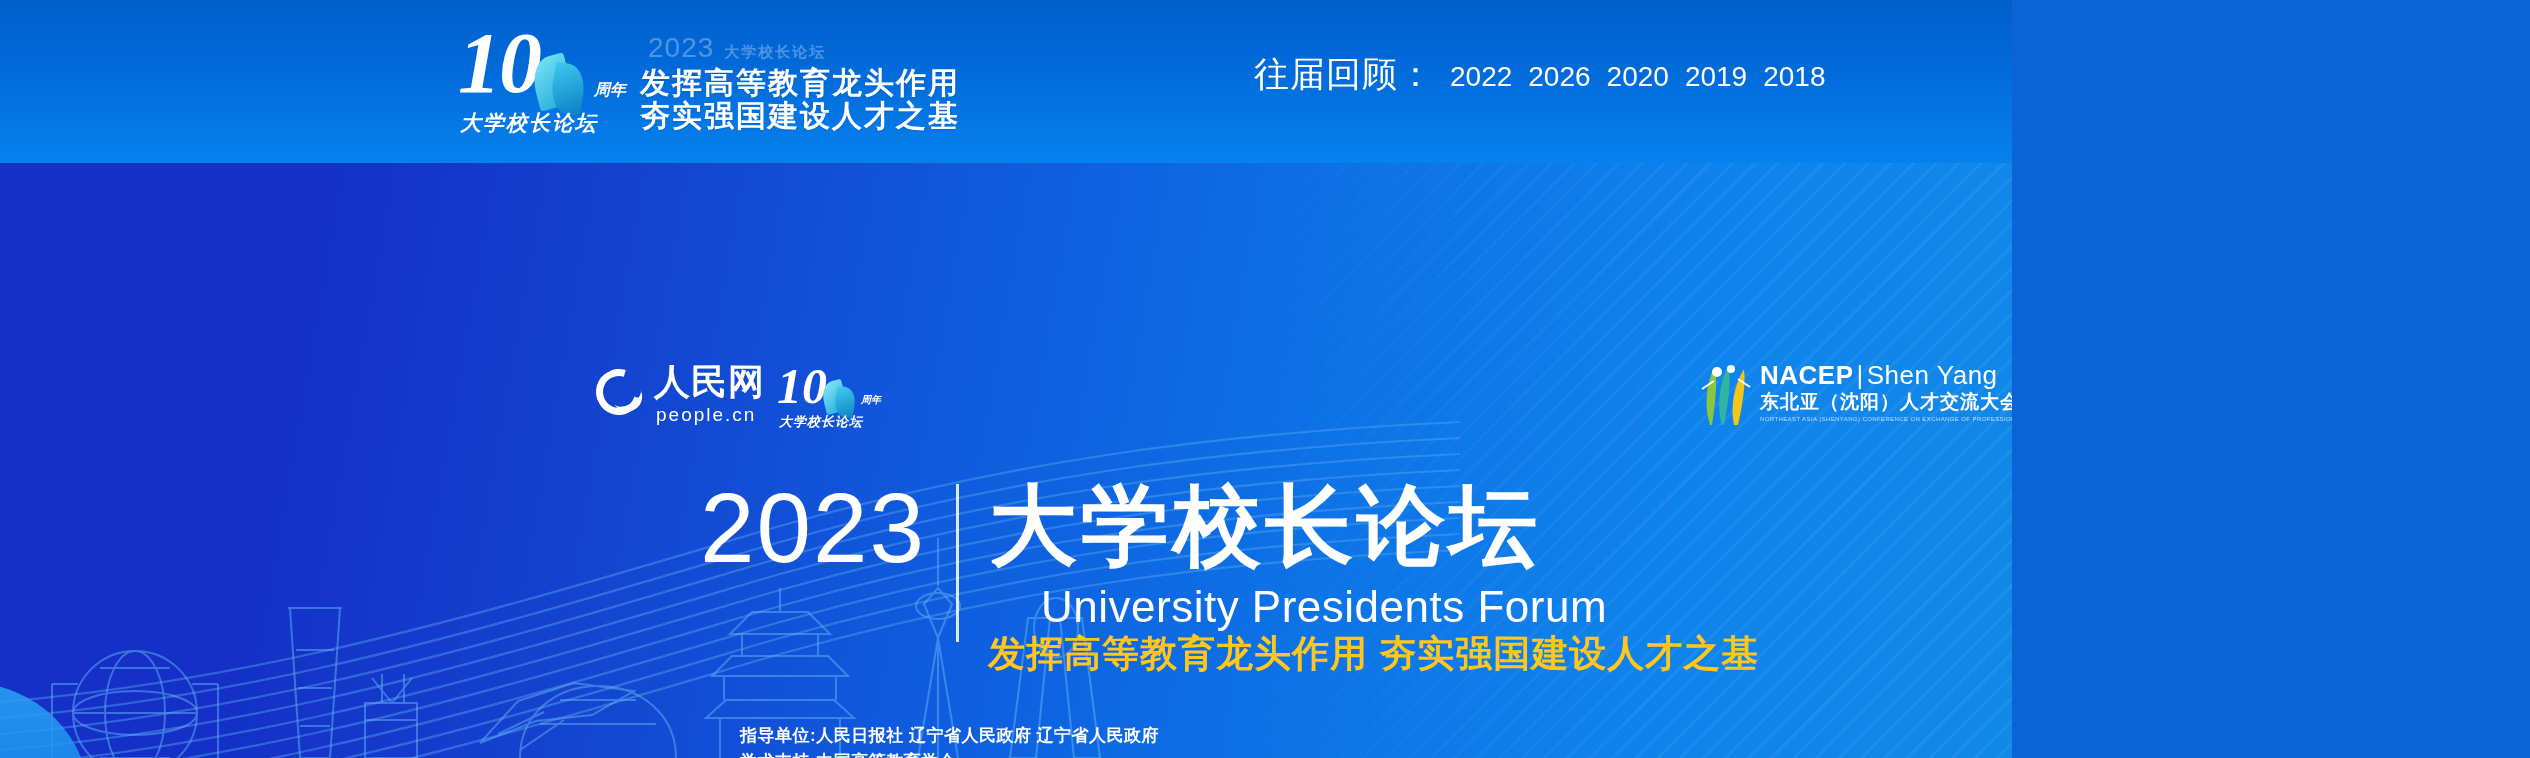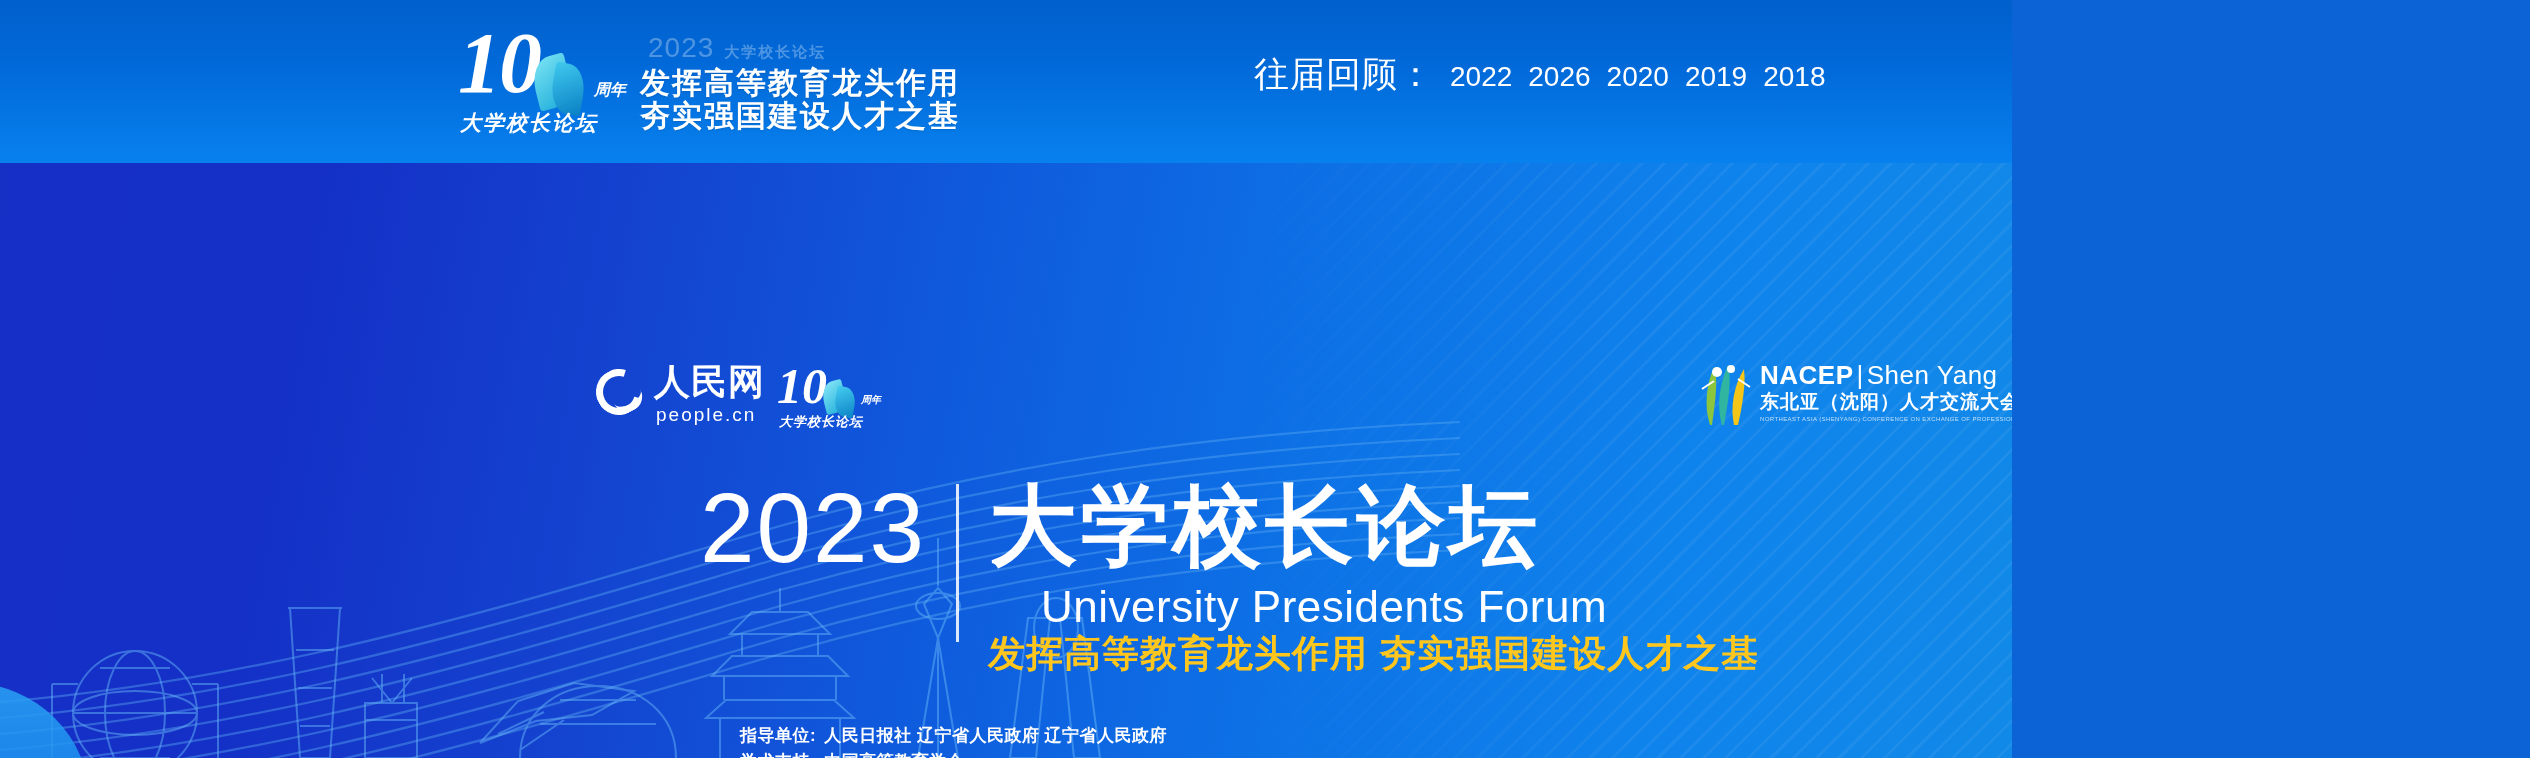--- a/index.html
+++ b/index.html
@@ -211,21 +211,21 @@
     font-size:37px; line-height:42px; color:#ffc61e; font-weight:700;
     letter-spacing:1px; white-space:nowrap;
   }
 
   
   .credits { position:absolute; left:740px; top:560px; }
   .credit-line {
     font-size:17px; line-height:26px; color:#ffffff; font-weight:700;
     letter-spacing:0.5px; white-space:nowrap;
   }
-  .credit-line .ck { margin-right:8px; }
+  .credit-line .ck { }
 </style>
 </head>
 <body>
 
 <div id="page">
 
   <div class="header">
 
     <div class="hdr-logo-group">
 

